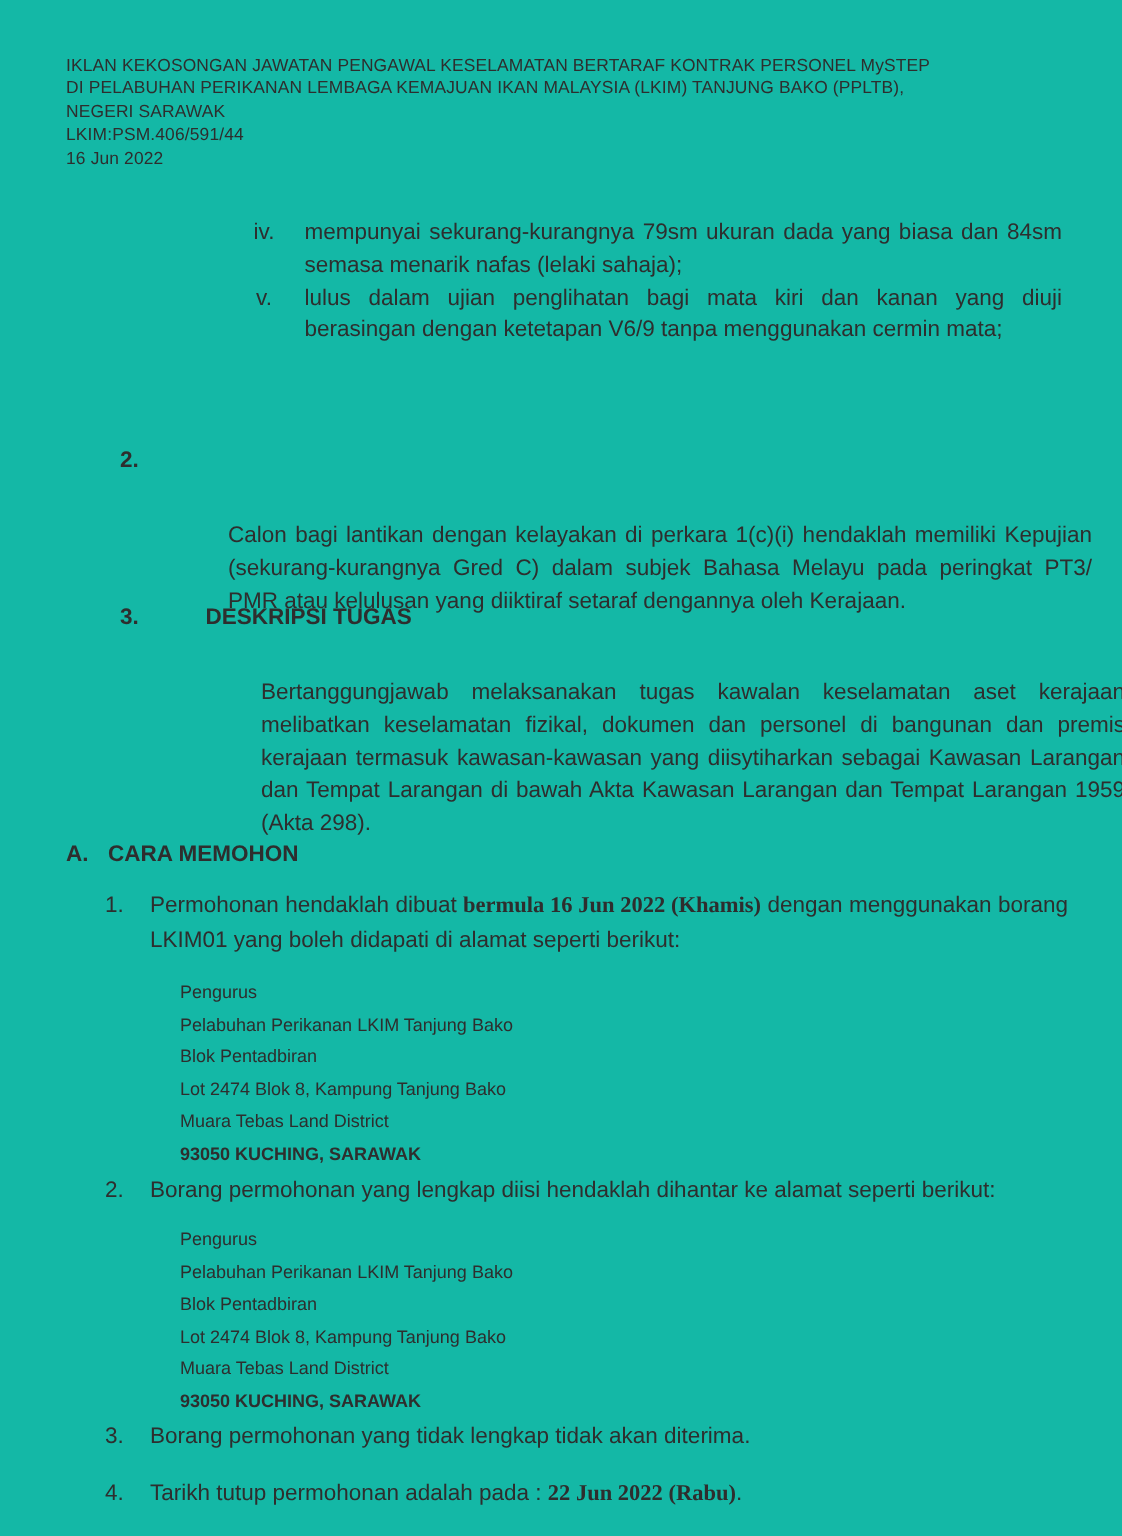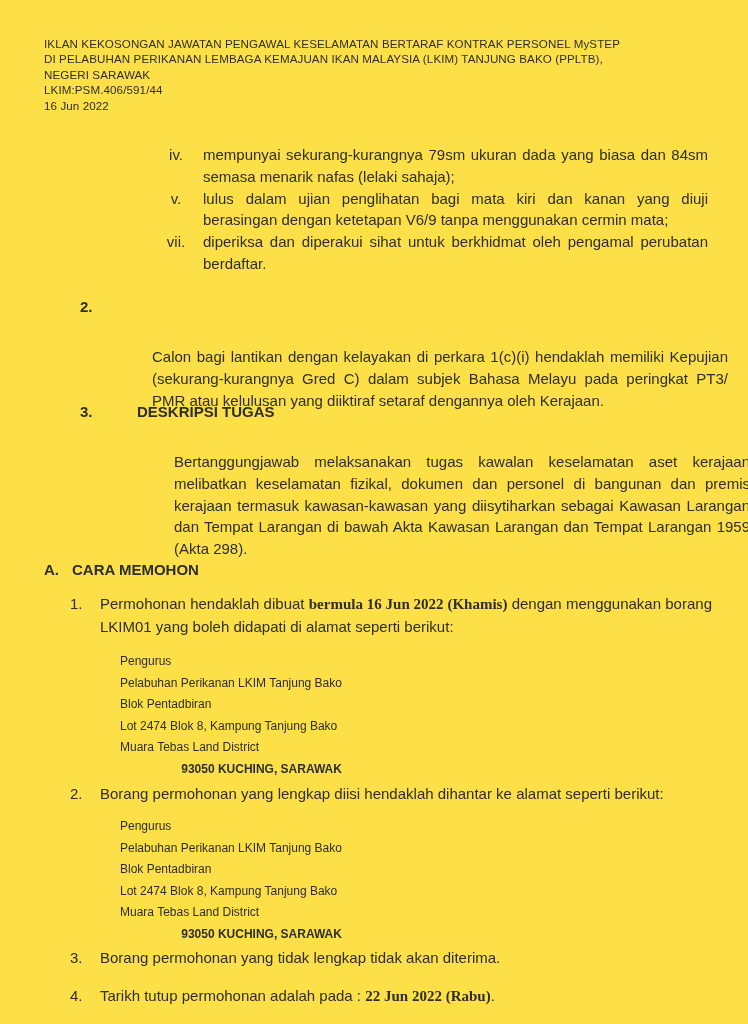--- a/index.html
+++ b/index.html
@@ -1,21 +1,21 @@
 <!DOCTYPE html>
 <html><head>
 <meta charset="utf-8">
 <style>
   html, body { margin: 0; padding: 0; background: #e8e8e8; }
   .page {
     position: relative;
     width: 748px;
     height: 1024px;
     margin: 0 auto;
-    background: #fde047;
+    background: #14b8a6;
     font-family: "Liberation Sans", sans-serif;
     color: #2e2e2e;
     overflow: hidden;
   }
   
   .hdr {
     position: absolute;
     top: 36px; left: 44px; right: 36px;
     font-size: 11.6px;
     line-height: 15.4px;
@@ -51,21 +51,21 @@
   .item-1 { top: 593px; }
   .item-2 { top: 783px; }
   .item-3 { top: 947px; }
   .item-4 { top: 985px; }
   .addr {
     position: absolute; left: 120px;
     font-size: 12px; line-height: 21.6px;
   }
   .addr-1 { top: 651px; }
   .addr-2 { top: 816px; }
-  .addr-bold { font-weight: bold; text-align: right; }
+  .addr-bold { font-weight: bold; }
   b { font-weight: bold; font-family: Liberation Serif, serif; }
 </style>
 </head>
 <body>
 
 <div class="page">
 
   <div class="hdr">
     <div>IKLAN KEKOSONGAN JAWATAN PENGAWAL KESELAMATAN BERTARAF KONTRAK PERSONEL MySTEP</div>
     <div>DI PELABUHAN PERIKANAN LEMBAGA KEMAJUAN IKAN MALAYSIA (LKIM) TANJUNG BAKO (PPLTB),</div>
@@ -75,24 +75,20 @@
   </div>
 
   <div class="roman-list">
     <div class="roman-item">
       <span class="roman-marker">iv.</span>
       <span class="roman-text">mempunyai sekurang-kurangnya 79sm ukuran dada yang biasa dan 84sm semasa menarik nafas (lelaki sahaja);</span>
     </div>
     <div class="roman-item">
       <span class="roman-marker">v.</span>
       <span class="roman-text">lulus dalam ujian penglihatan bagi mata kiri dan kanan yang diuji berasingan dengan ketetapan V6/9 tanpa menggunakan cermin mata;</span>
-    </div>
-    <div class="roman-item">
-      <span class="roman-marker">vii.</span>
-      <span class="roman-text">diperiksa dan diperakui sihat untuk berkhidmat oleh pengamal perubatan berdaftar.</span>
     </div>
   </div>
 
   <div class="sec-head sec2-head">
     <span class="sec-num">2.</span>
   </div>
   <p class="sec-para sec2-para">Calon bagi lantikan dengan kelayakan di perkara 1(c)(i) hendaklah memiliki Kepujian (sekurang-kurangnya Gred C) dalam subjek Bahasa Melayu pada peringkat PT3/ PMR atau kelulusan yang diiktiraf setaraf dengannya oleh Kerajaan.</p>
 
   <div class="sec-head sec3-head">
     <span class="sec-num">3.</span>

